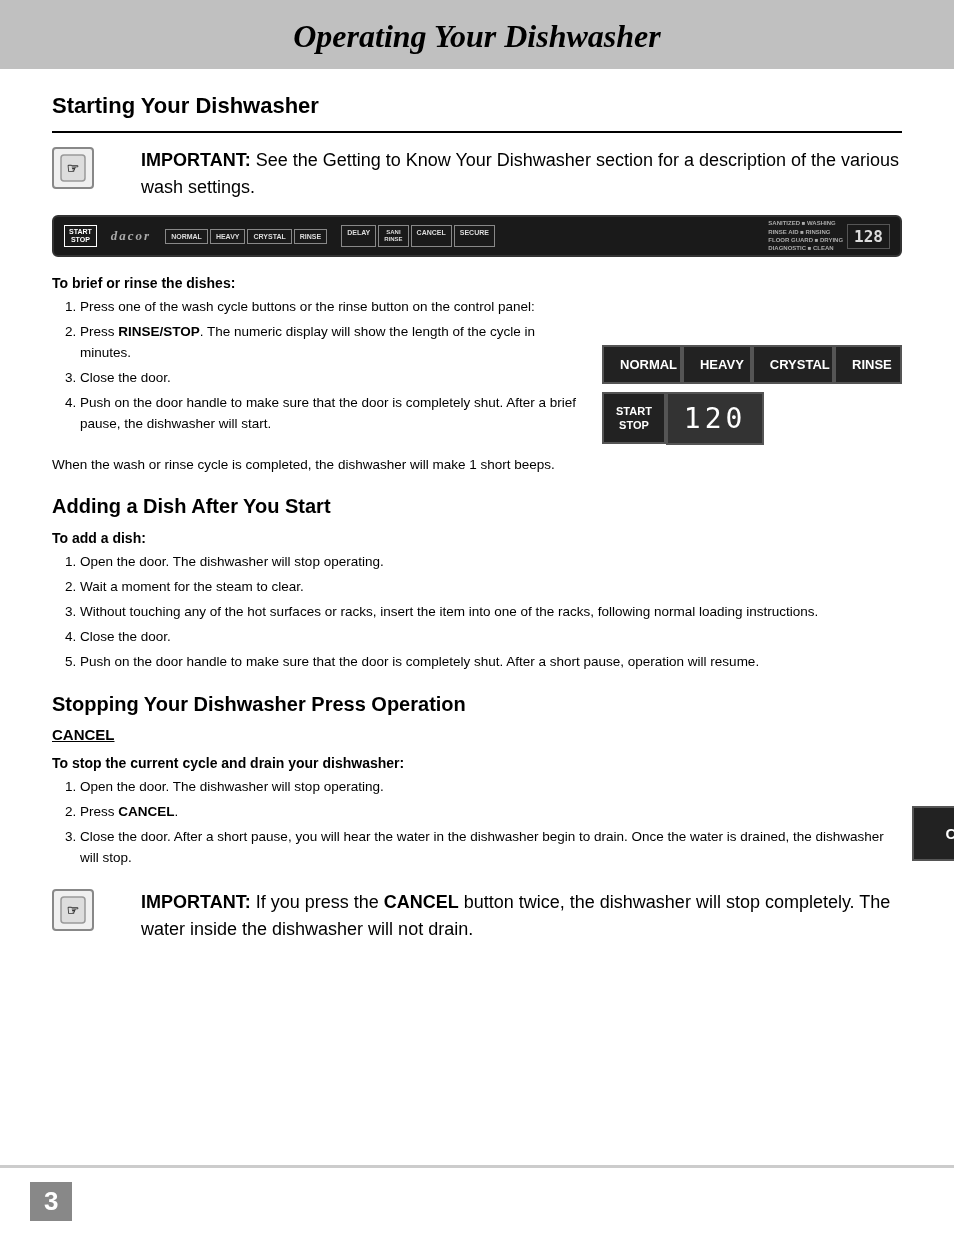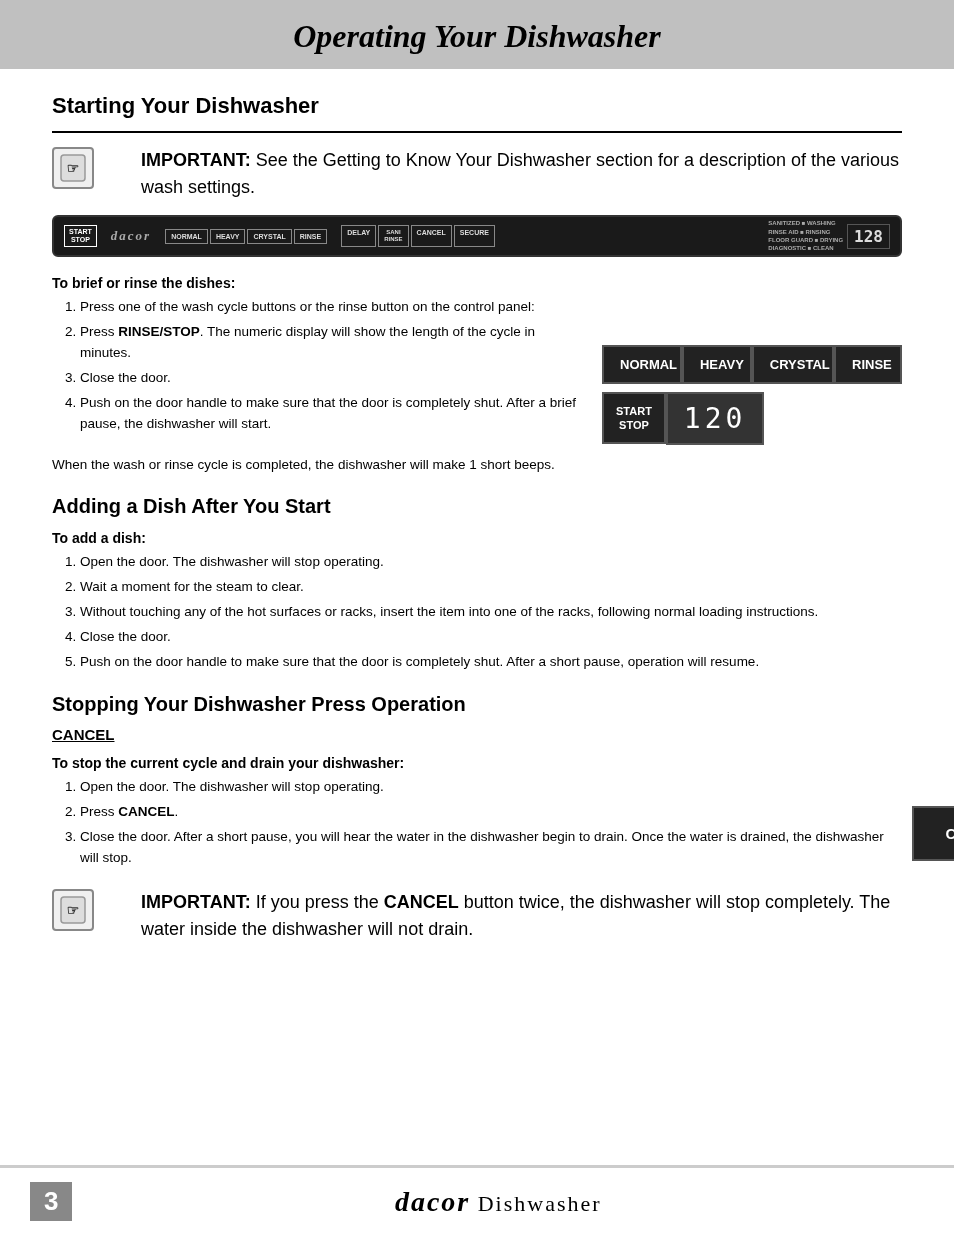--- a/index.html
+++ b/index.html
@@ -414,19 +414,13 @@
         <strong>IMPORTANT:</strong>
         <span> If you press the <strong>CANCEL</strong> button twice, the dishwasher will stop completely. The water inside the dishwasher will not drain.</span>
       </div>
     </div>
   </div>
 
 </div>
 
 <footer class="page-footer">
   <div class="footer-page-num">3</div>
-  <div class="footer-logo">
-    <span class="dacor-logo-text">
-      <span style="font-style:italic;font-weight:bold;font-size:28px;letter-spacing:2px;">dacor</span>
-      <span style="font-style:normal;font-weight:normal;font-size:22px;"> Dishwasher</span>
-    </span>
-  </div>
 </footer>
 
 </body></html>

